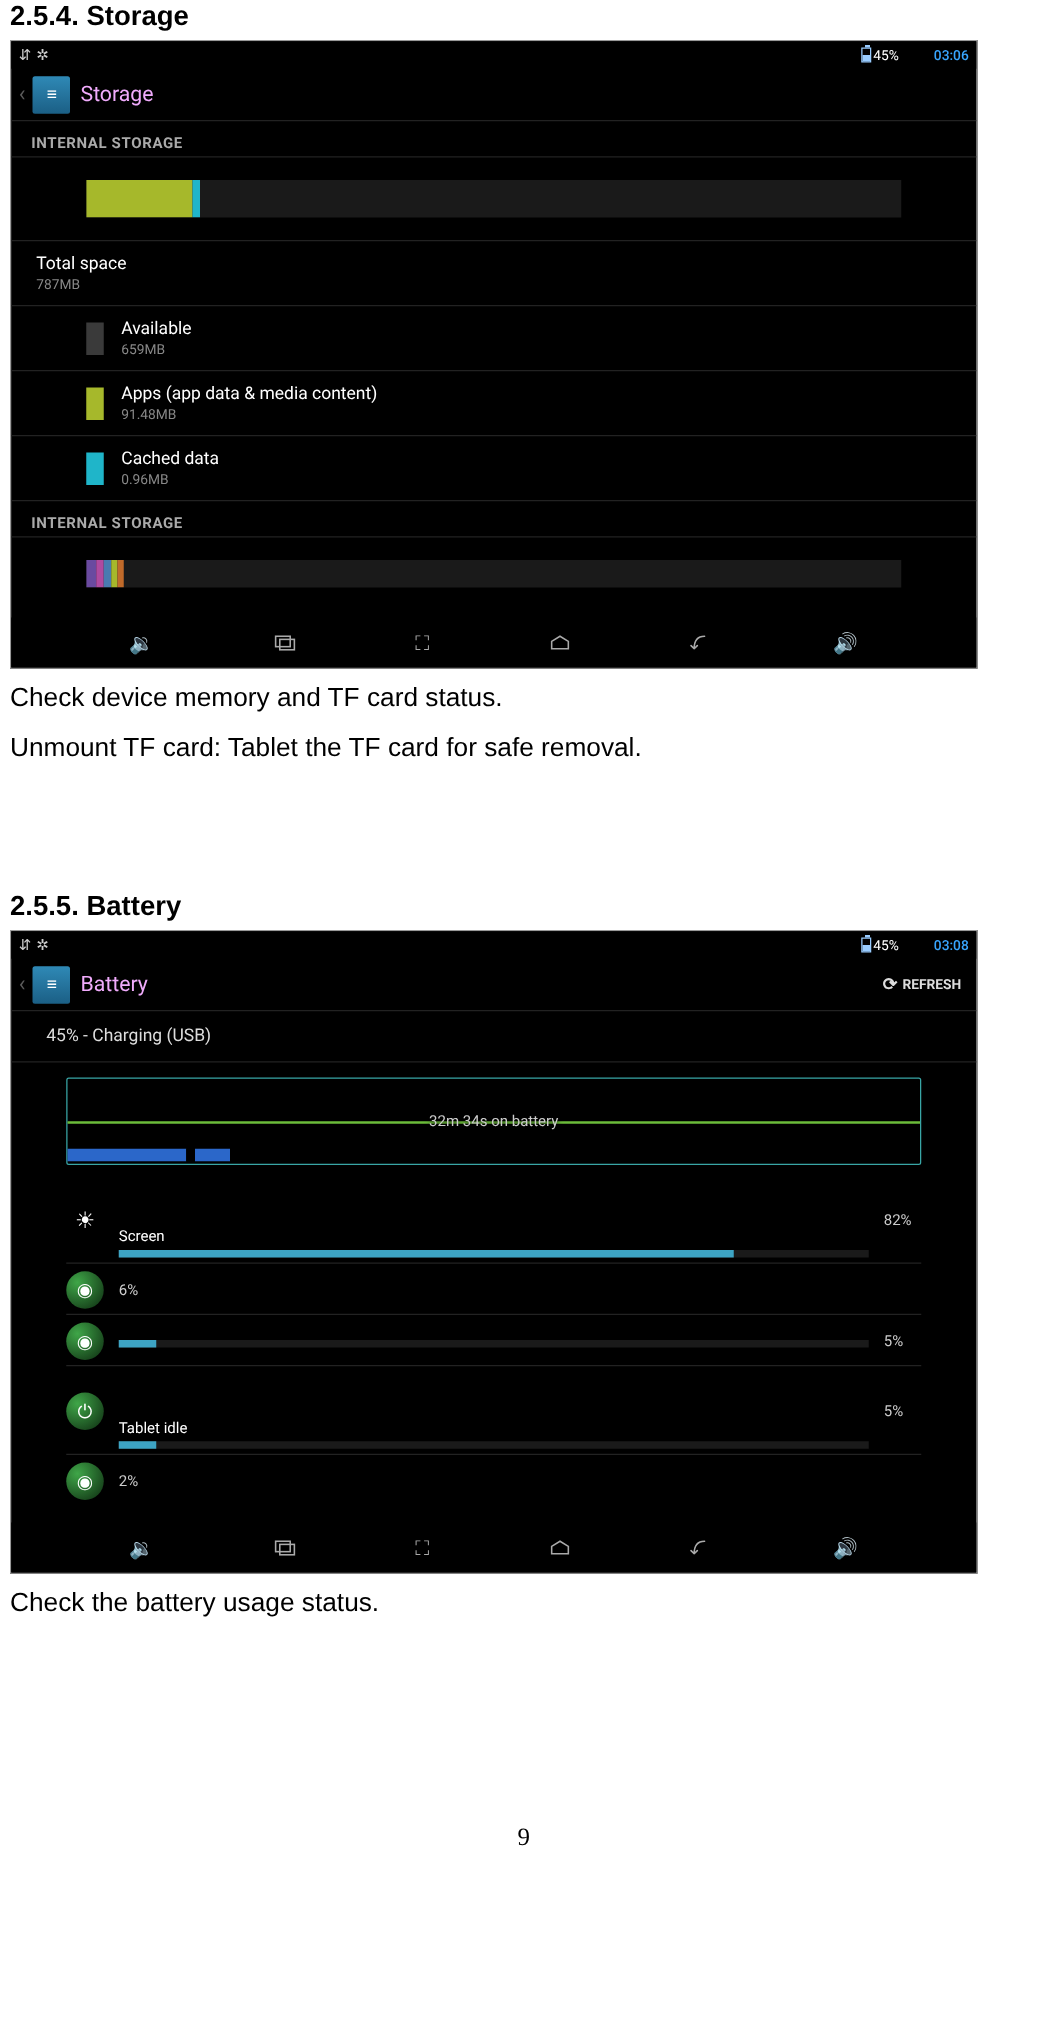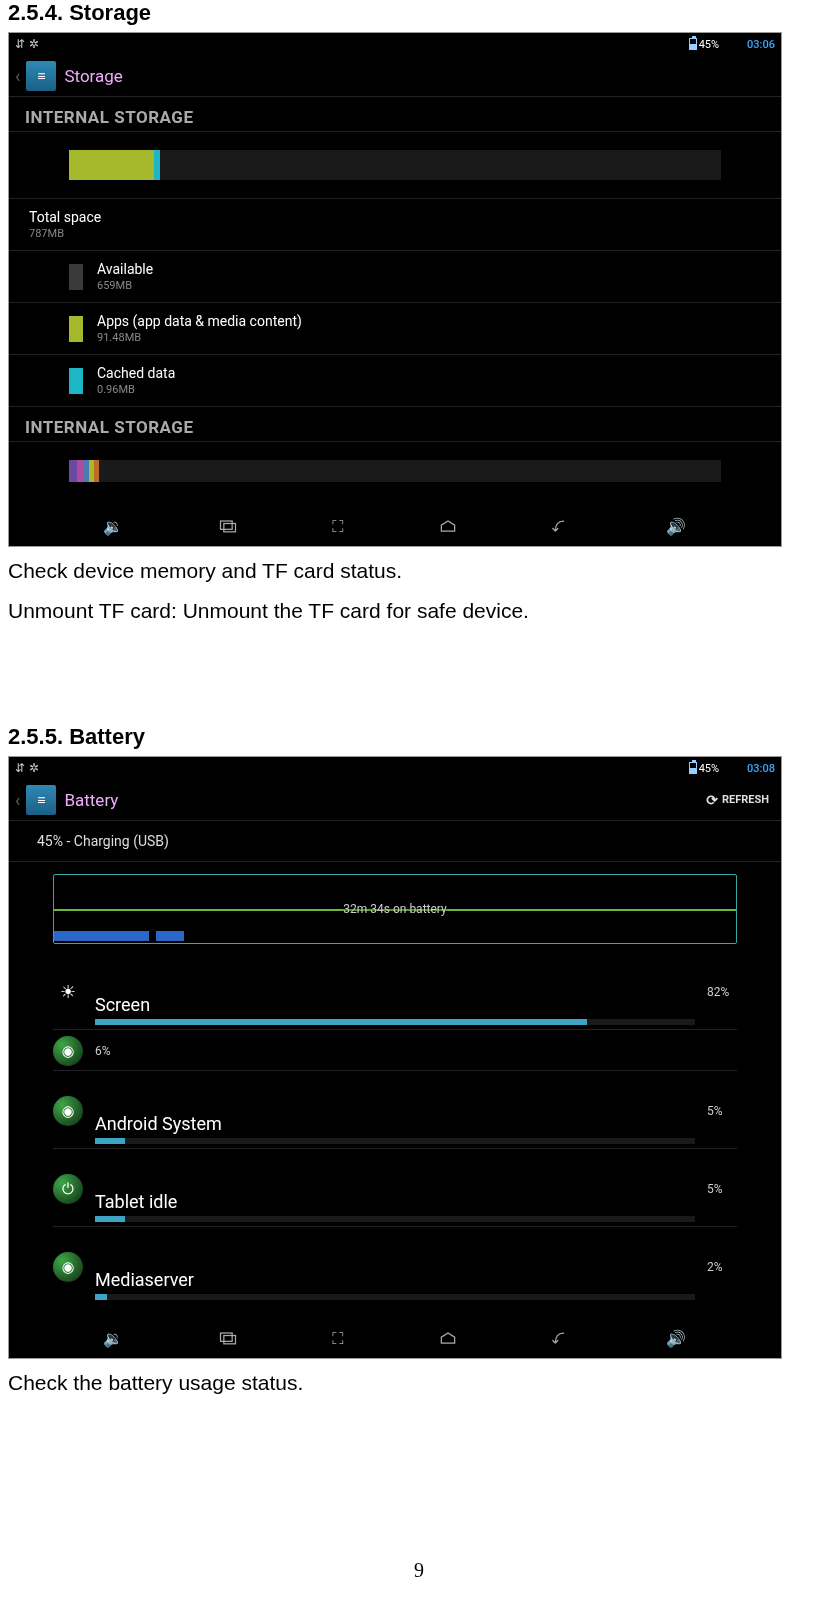--- a/index.html
+++ b/index.html
@@ -60,21 +60,21 @@
     margin: 0 8px 0 4px;
     display:flex; align-items:center; justify-content:center;
   }
   .title-icon .slider-icon { color:#fff; font-size:14px; }
   .title-text { font-size: 17px; color: #f0abfc; }
   .refresh { margin-left: auto; display:flex; align-items:center; gap:4px; color:#ddd; font-size:11px; font-weight:bold; padding-right:8px;}
   .refresh-icon { font-size:14px; }
 
   
   .section-label {
-    font-size: 17px;
+    font-size: 12px;
     color: #aaa;
     font-weight: bold;
     letter-spacing: .5px;
     padding: 10px 16px 4px;
     border-bottom: 1px solid #222;
   }
 
   
   .storage-bar-wrap { padding: 18px 60px 18px 60px; border-bottom:1px solid #222; }
   .storage-bar {
@@ -148,21 +148,21 @@
     width: 30px; height:30px;
     display:flex; align-items:center; justify-content:center;
     color:#fff;
     background:#222; border-radius:15px;
     font-size:15px;
   }
   .usage-icon.screen { background:transparent; color:#fff; font-size:18px;}
   .usage-icon.android { background: radial-gradient(circle at 30% 30%, #3fa648, #0d2a10); }
   .usage-icon.idle { background: radial-gradient(circle at 30% 30%, #3fa648, #0d2a10); }
   .usage-mid { flex:1; }
-  .usage-name { font-size:18px; color:#fff;margin-top:36px; }
+  .usage-name { font-size:12px; color:#fff;margin-top:36px; }
   .usage-bar { height:6px; background:#1a1a1a; margin-top:4px; }
   .usage-fill { height:100%; background:#3da4c4; }
   .usage-pct { font-size:12px; color:#ccc; min-width:30px; text-align:left;}
   .usage-divider { height:1px; background:#222; margin:0 44px; }
 
   .page-num { text-align:center; font-family:"Times New Roman",serif; font-size:20px; margin-top:160px; }
 </style>
 </head>
 <body>
 
@@ -255,21 +255,21 @@
         <path d="M4 14 L4 7 L12 2 L20 7 L20 14 Z"></path>
       </svg>
     <svg class="nav-svg" viewBox="0 0 24 16">
         <path d="M14 2 C 6 2 4 8 4 14 M4 14 L1 11 M4 14 L7 11" stroke-linecap="round"></path>
       </svg>
     <span class="nav-icon">🔊</span>
   </div>
 </div>
 
 <p class="body-text">Check device memory and TF card status.</p>
-<p class="body-text">Unmount TF card: Unmount the TF card for safe device.</p>
+<p class="body-text">Unmount TF card: Tablet the TF card for safe removal.</p>
 
 <div class="section-gap"></div>
 
 <h2 class="heading">2.5.5. Battery</h2>
 
 <div class="screenshot">
   <div class="statusbar">
     <div class="statusbar-left">
       <span class="sb-icon">⇵</span>
       <span class="sb-icon">✲</span>
@@ -325,47 +325,40 @@
       </div>
       <div class="usage-divider"></div>
       <div class="usage-row">
         <div class="usage-icon android">◉</div>
     <div class="usage-pct">6%</div>
       </div>
       <div class="usage-divider"></div>
       <div class="usage-row">
         <div class="usage-icon android">◉</div>
     <div class="usage-mid">
-      <div class="usage-name">Android System</div>
       <div class="usage-bar">
             <div class="usage-fill" style="width:5%"></div>
           </div>
     </div>
     <div class="usage-pct">5%</div>
       </div>
       <div class="usage-divider"></div>
       <div class="usage-row">
         <div class="usage-icon idle">⏻</div>
     <div class="usage-mid">
       <div class="usage-name">Tablet idle</div>
       <div class="usage-bar">
             <div class="usage-fill" style="width:5%"></div>
           </div>
     </div>
     <div class="usage-pct">5%</div>
       </div>
       <div class="usage-divider"></div>
       <div class="usage-row">
         <div class="usage-icon android">◉</div>
-    <div class="usage-mid">
-      <div class="usage-name">Mediaserver</div>
-      <div class="usage-bar">
-            <div class="usage-fill" style="width:2%"></div>
-          </div>
-    </div>
     <div class="usage-pct">2%</div>
       </div>
     </div>
   <div style="height:8px;"></div>
 
   <div class="navbar">
     <span class="nav-icon">🔉</span>
     <svg class="nav-svg" viewBox="0 0 24 16">
         <rect x="3" y="2" width="14" height="10"></rect>
         <rect x="7" y="5" width="14" height="10"></rect>

